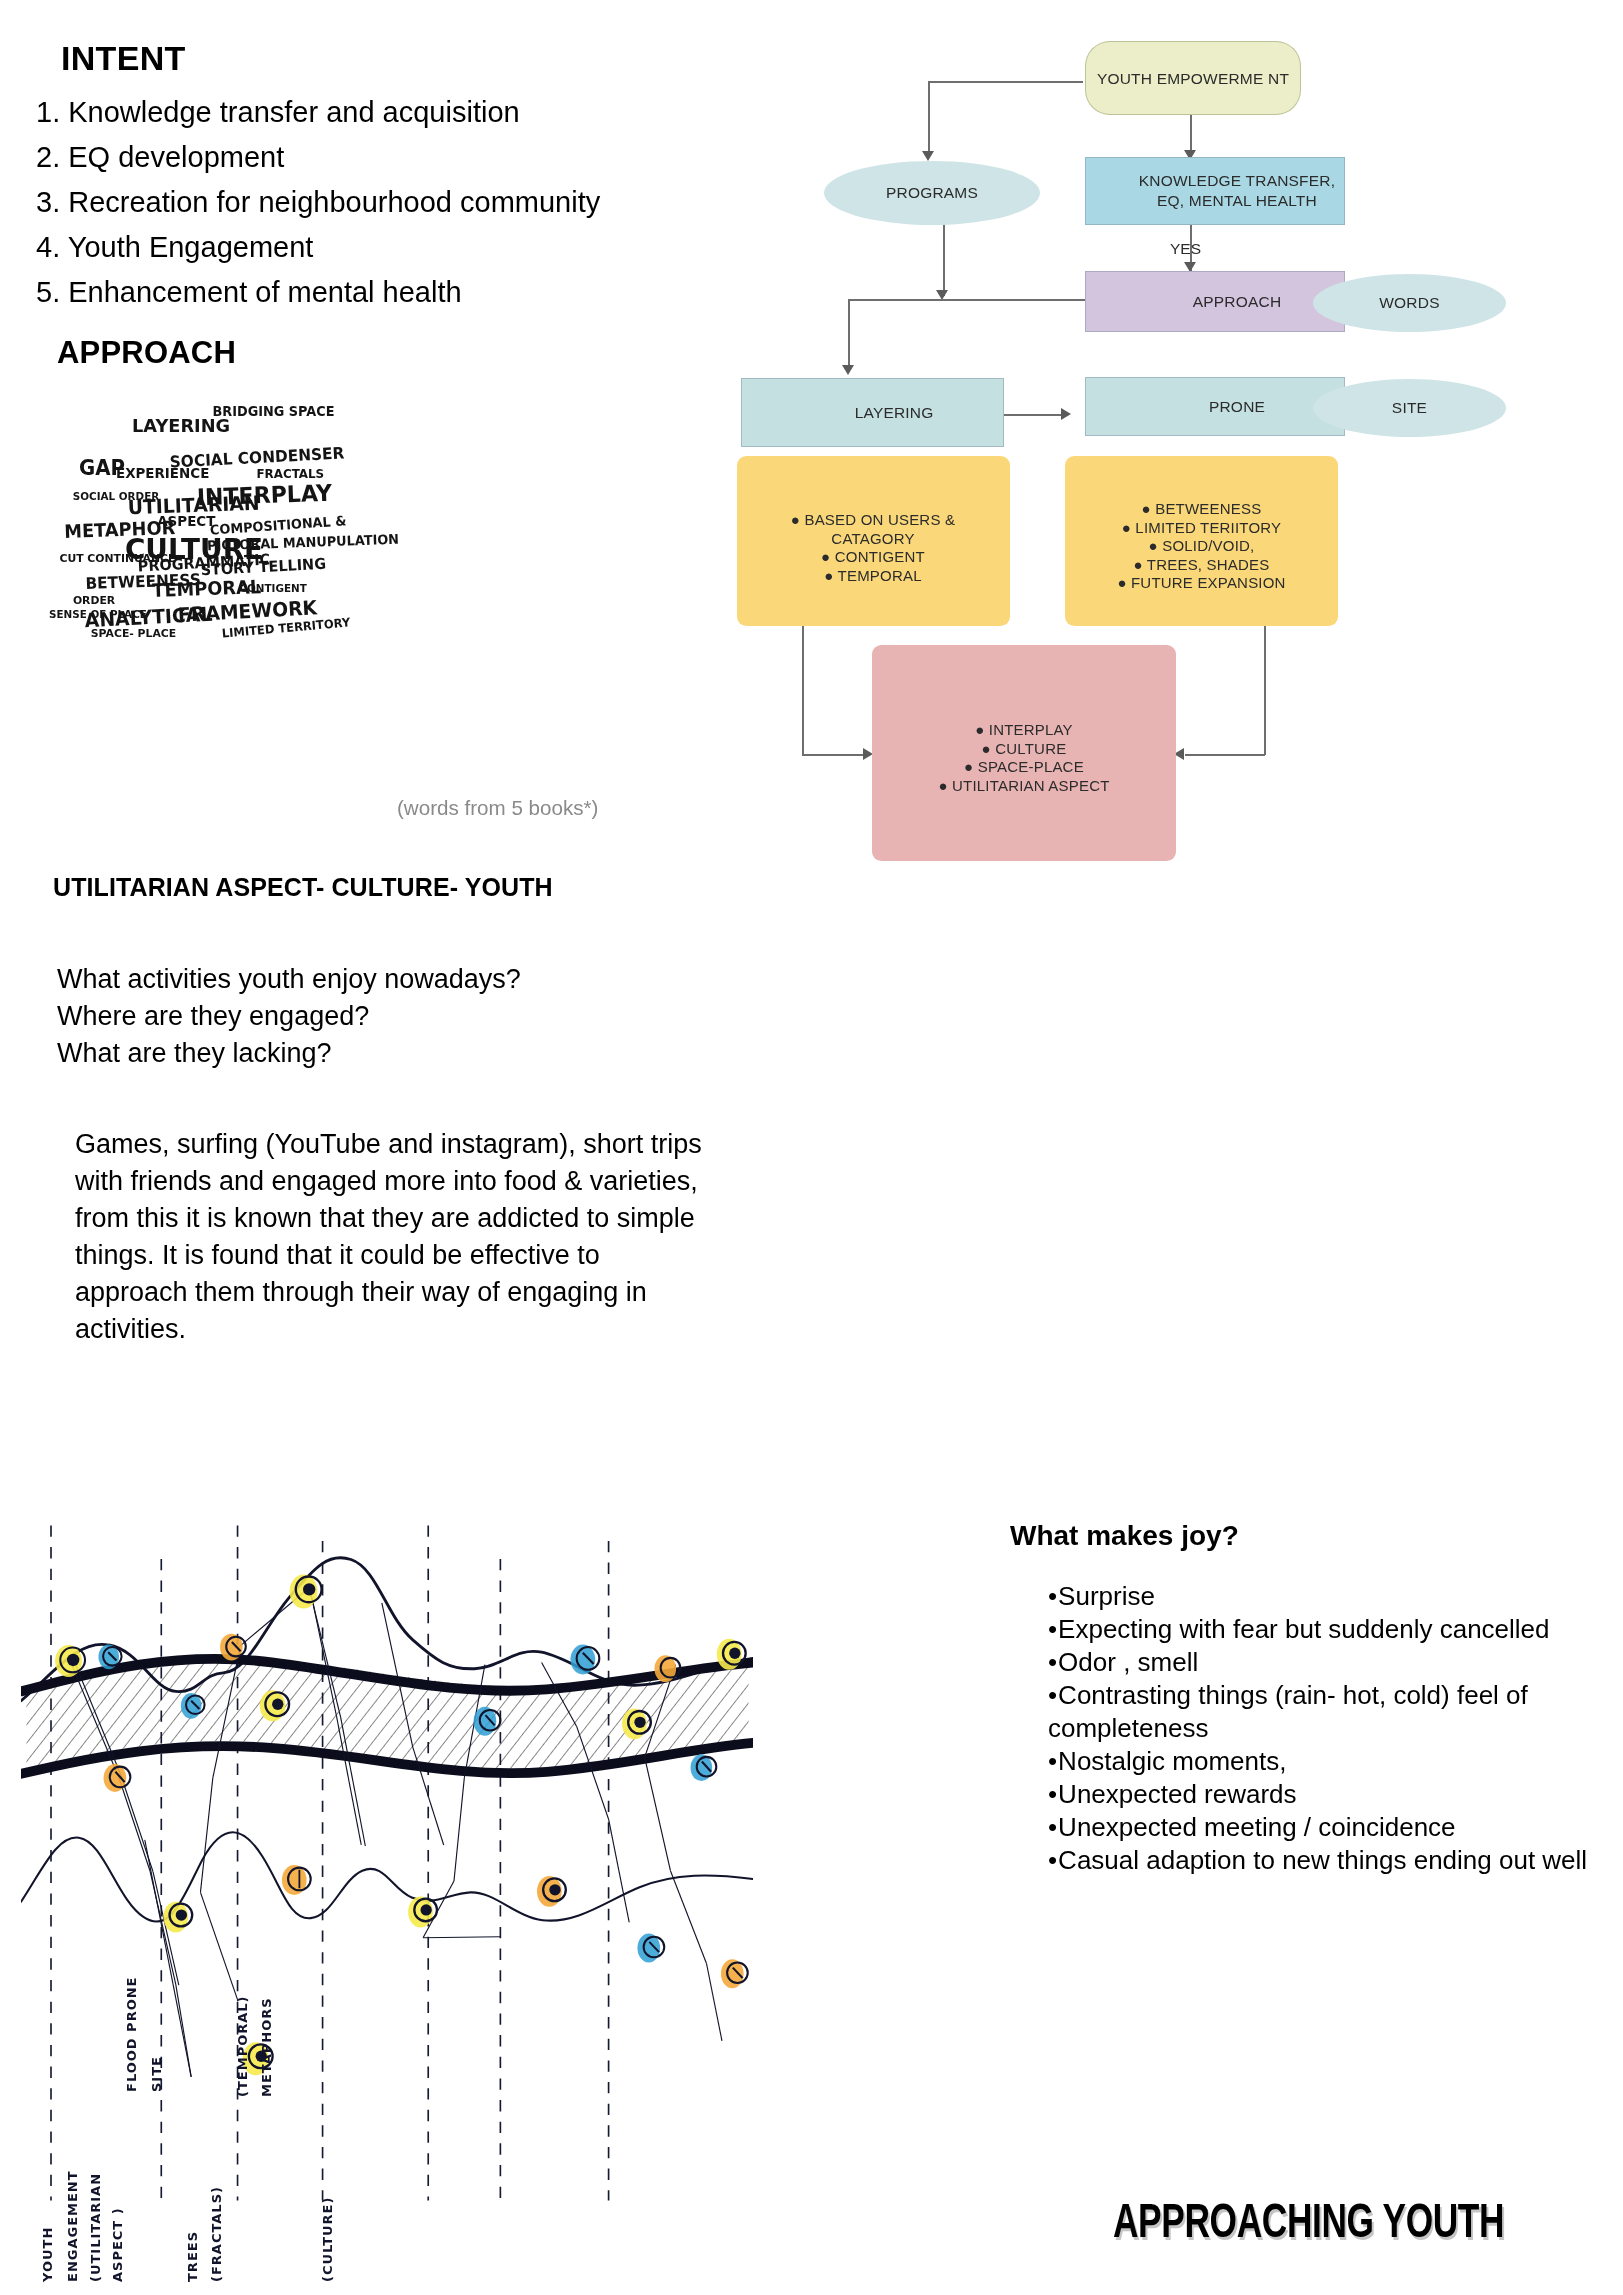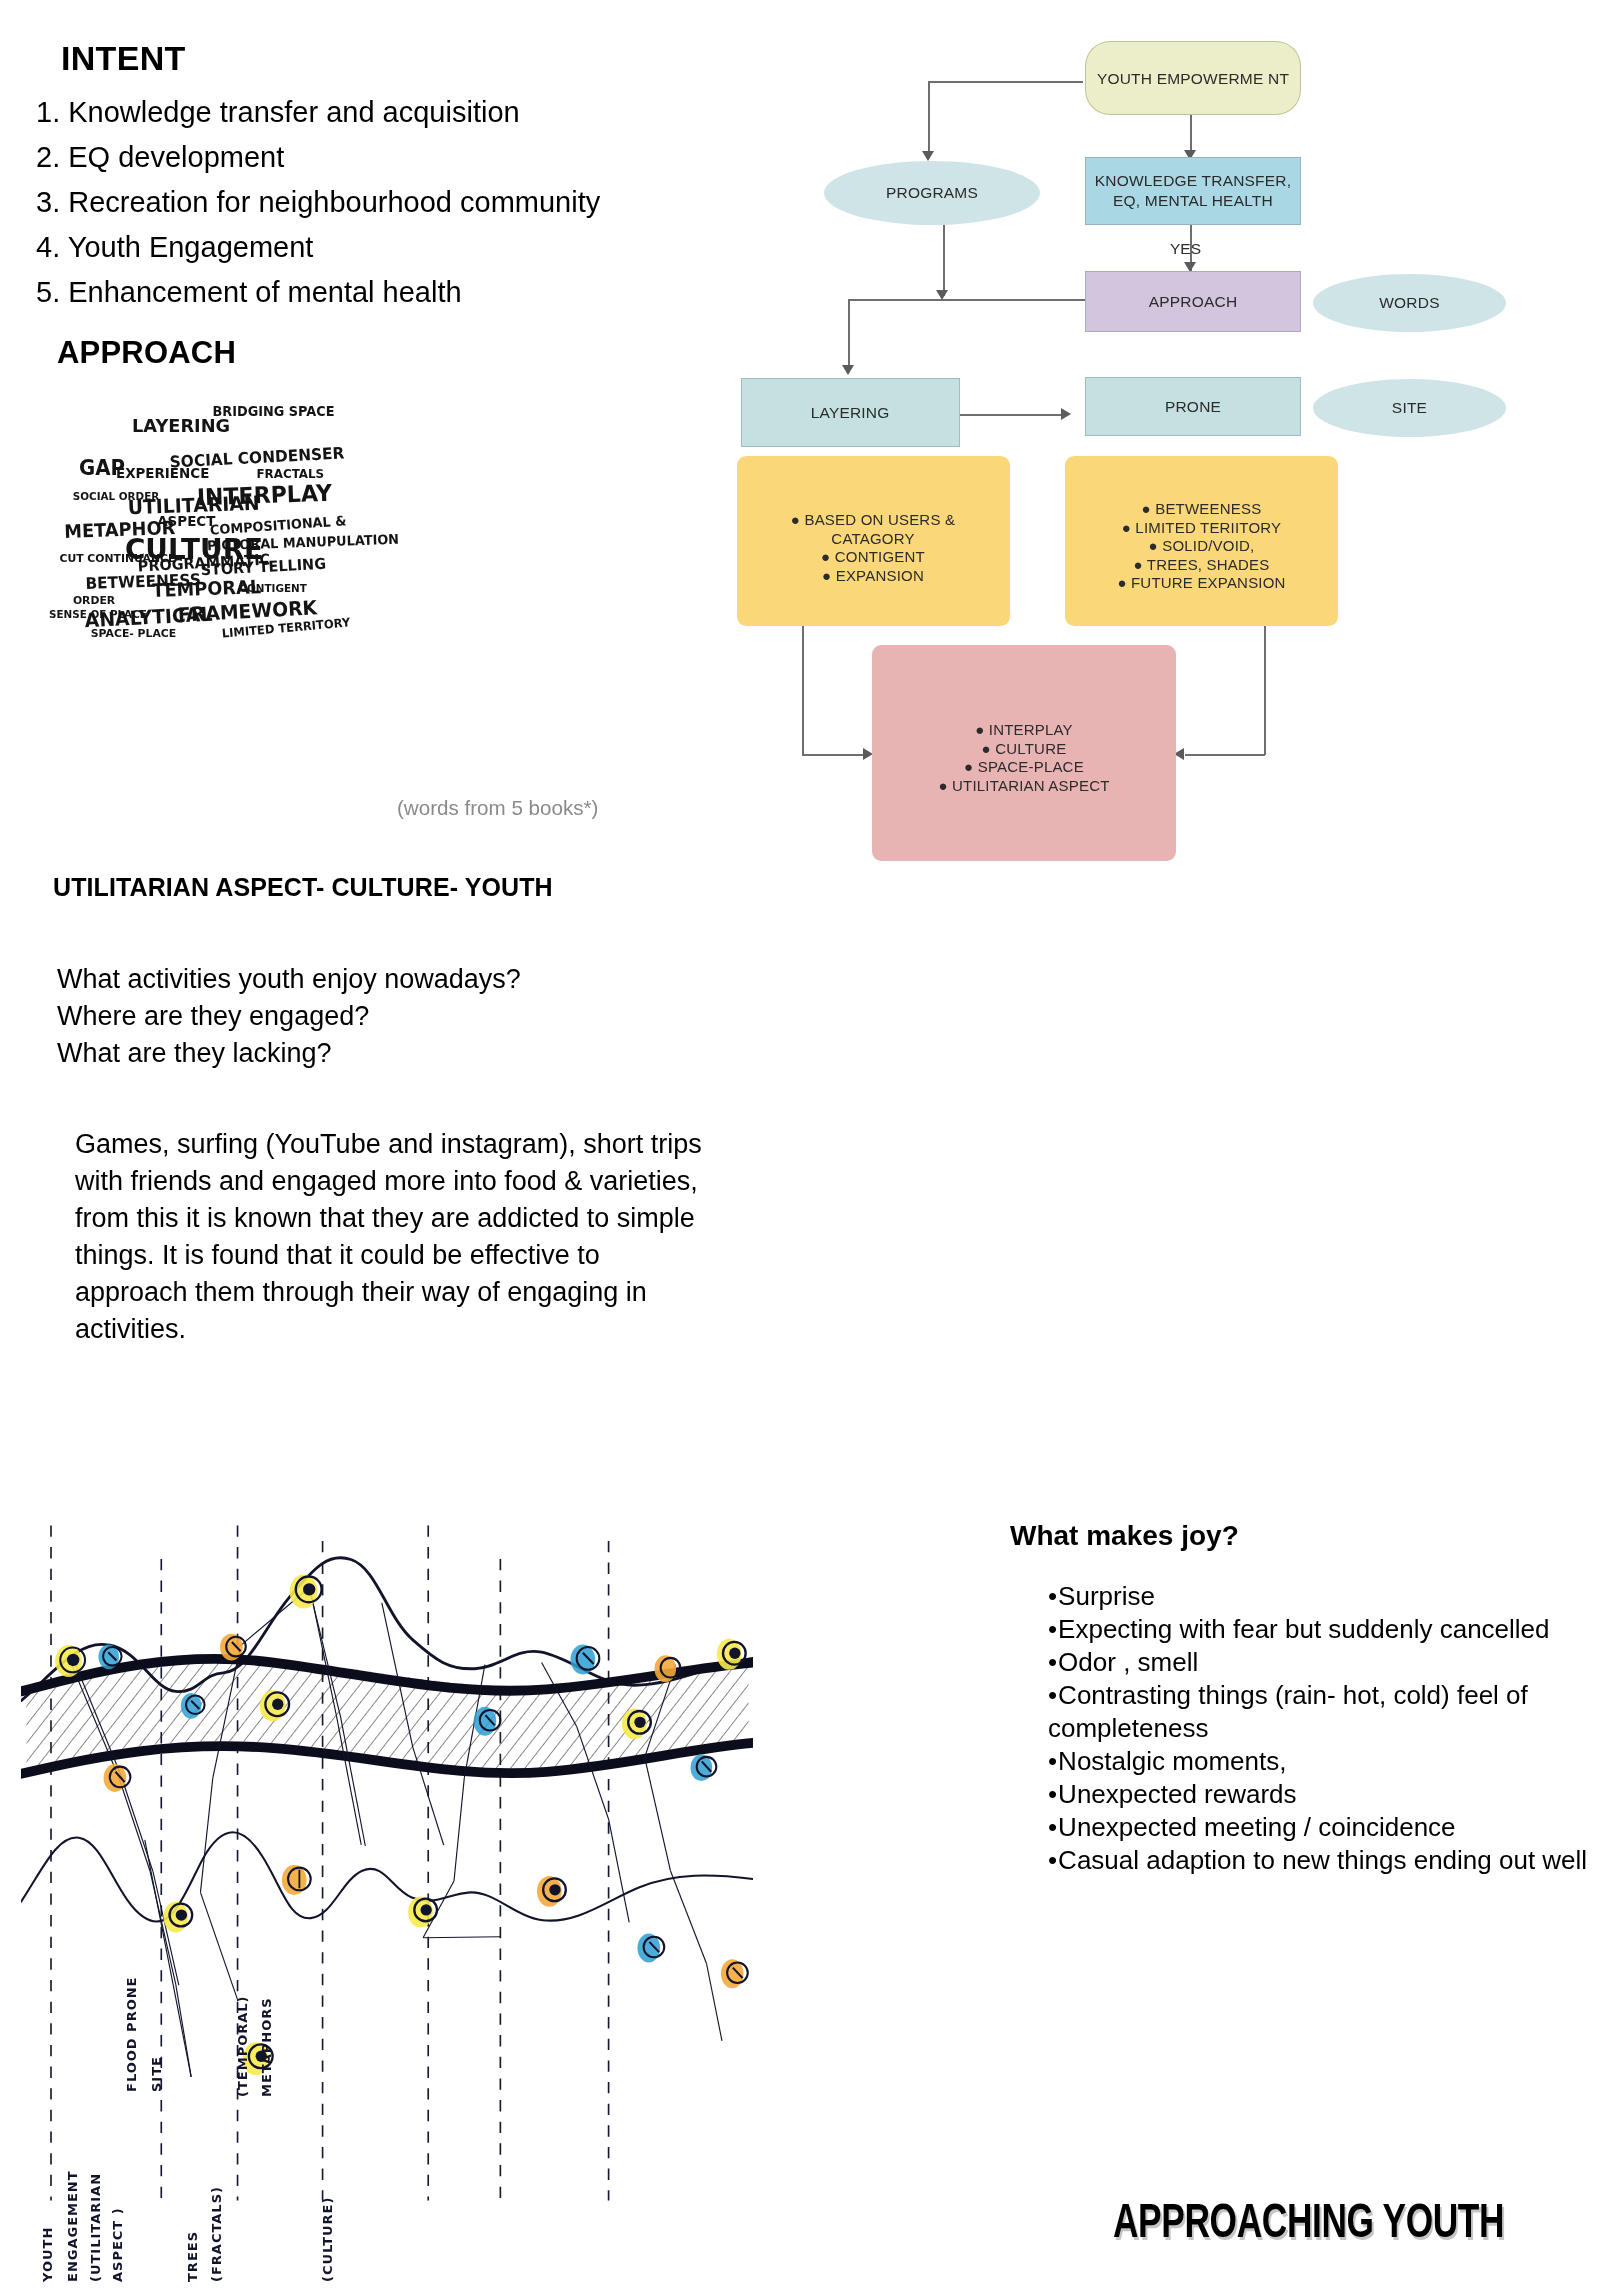--- a/index.html
+++ b/index.html
@@ -51,21 +51,21 @@
 
   
   #flow{
     left:721px;top:31px;width:902px;height:1443px;
   }
   .node{
     position:absolute;display:flex;align-items:center;justify-content:center;
     text-align:center;color:#2b2b2b;font-family:"Liberation Sans",sans-serif;
     font-size:15.5px;line-height:19.6px;letter-spacing:0.2px;
   }
-  .node.rect{border:0.5px solid rgba(120,140,160,.45);}
+  .node.rect{border:0.5px solid rgba(120,140,160,.45);padding-left:44px;}
   .node.ellipse{border-radius:50%;}
   .node.stadium{border-radius:25px;border:0.5px solid rgba(150,160,110,.55);}
   .node.round{border-radius:9.3px;}
   .node .inner{padding:0 5.2px;}
   .bullets{
     position:absolute;left:0;right:0;text-align:center;color:#2b2b2b;
     font-size:15px;line-height:18.5px;
   }
   .bullets span{display:block;white-space:nowrap;}
   .edge{position:absolute;background:#6e6e6e;}
@@ -219,21 +219,21 @@
 
   <div class="node ellipse" style="left:592px;top:348px;width:193px;height:58px;background:#cfe4e6;">
     <div class="inner">SITE</div>
   </div>
 
   <div class="node round" style="left:15.5px;top:425px;width:273px;height:170px;background:#fad87a;">
     <div class="bullets" style="top:55px;">
       <span>● BASED ON USERS &amp;</span>
       <span>CATAGORY</span>
       <span>● CONTIGENT</span>
-      <span>● EXPANSION</span>
+      <span>● TEMPORAL</span>
     </div>
   </div>
 
   <div class="node round" style="left:344px;top:425px;width:273px;height:170px;background:#fad87a;">
     <div class="bullets" style="top:44px;">
       <span>● BETWEENESS</span>
       <span>● LIMITED TERIITORY</span>
       <span>● SOLID/VOID,</span>
       <span>● TREES, SHADES</span>
       <span>● FUTURE EXPANSION</span>

